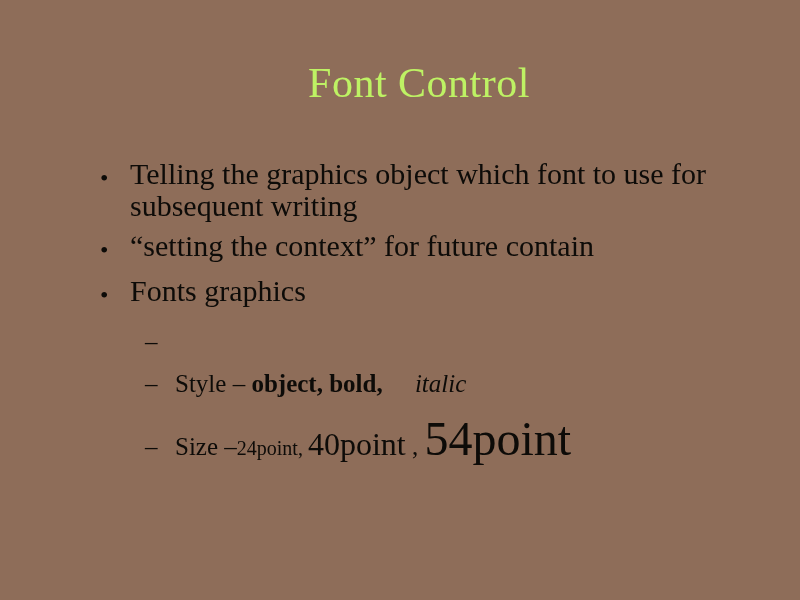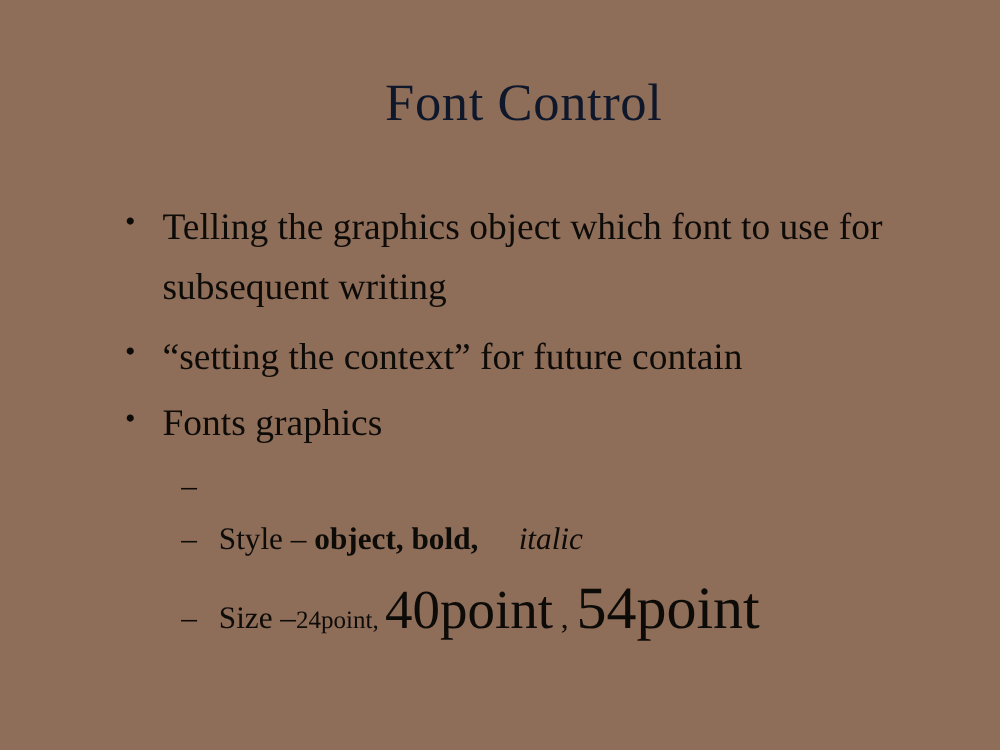--- a/index.html
+++ b/index.html
@@ -8,54 +8,54 @@
     font-family: "Liberation Serif", serif;
   }
   .slide {
     position: relative; width: 800px; height: 600px;
     background: #8E6D59; color: #0D0B08;
   }
   .slide-title {
     position: absolute; top: 60px; left: 38px; right: 0;
     text-align: center;
     font-size: 42px; line-height: 46px;
-    color: #0f172a;
+    color: #bef264;
     letter-spacing: 0.5px;
   }
   .content {
     position: absolute; left: 100px; top: 158px; width: 660px;
   }
   .bullet-item { display: flex; align-items: flex-start; }
   .bullet-item .marker {
     flex: 0 0 30px; width: 30px;
     font-size: 24px; line-height: 40px;
   }
   .bullet-item .txt {
-    font-size: 30px; line-height: 48px; width: 600px;
+    font-size: 30px; line-height: 32px; width: 600px;
   }
   .bullet-item.b1 { margin-bottom: 8px; }
   .bullet-item.b2 { margin-bottom: 5px; }
   .bullet-item.b3 { margin-bottom: 6px; }
   .sub-item { display: flex; align-items: flex-start; margin-left: 45px; }
   .sub-item .marker {
     flex: 0 0 30px; width: 30px;
     font-size: 25px; line-height: 42px;
   }
   .sub-item .txt { font-size: 25px; line-height: 42px; }
   .sub-size {
     margin-left: 45px; margin-top: 6px;
     font-size: 25px; white-space: nowrap;
   }
   .sub-size .marker { display: inline-block; width: 30px; }
   .mono  { font-family: "Liberation Mono", monospace; font-size: 23px; letter-spacing: 2px; }
   .sans  { font-family: "Liberation Sans", sans-serif; }
   .bold  { font-weight: bold; }
   .italic{ font-style: italic; margin-left: 26px; }
   .size-24 { font-size: 20px; text-align: right; }
-  .size-40 { font-size: 44px; }
+  .size-40 { font-size: 32px; }
   .size-54 { font-size: 48px; }
 </style>
 </head>
 <body>
 
 <div class="slide">
 
   <div class="slide-title">Font Control</div>
 
   <div class="content">

